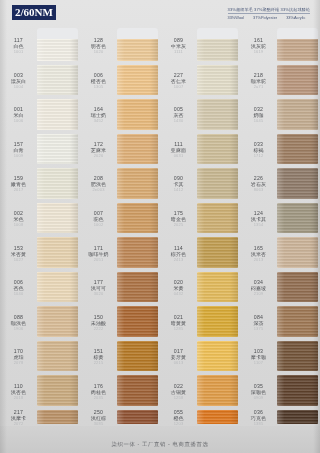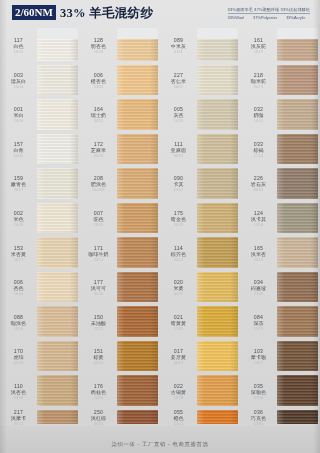--- a/index.html
+++ b/index.html
@@ -15,21 +15,21 @@
     background: linear-gradient(180deg,#e4e4e4 0%,#dcdcdc 40%,#d4d4d4 100%);
   }
   
   #header {
     position: relative;
     height: 28px;
     padding: 5px 6px 0 6px;
     display: flex;
     align-items: flex-start;
   }
-  #title-wrap { display: flex; align-items: center; gap: 4px; flex: 0 0 auto; margin-left: 6px; }
+  #title-wrap { display: flex; align-items: flex-start; gap: 4px; flex: 0 0 auto; margin-left: 6px; }
   #code-badge {
     background: #1b2a5c;
     color: #ffffff;
     font-family: "Liberation Serif", serif;
     font-weight: bold;
     font-size: 11px;
     line-height: 13px;
     padding: 1px 3px 1px 3px;
     letter-spacing: 0px;
     white-space: nowrap;
@@ -175,21 +175,20 @@
   .side-shadow-r { right: 0; background: linear-gradient(270deg, rgba(0,0,0,0.10), rgba(0,0,0,0)); }
 </style>
 </head>
 <body>
 
 <div id="card">
 
   <div id="header">
     <div id="title-wrap">
       <span id="code-badge">2/60NM</span>
-      <span id="title-main">33% 羊毛混纺纱</span>
     </div>
     <div id="comp-block">
       <div id="comp-cn">33%超细羊毛 37%聚酯纤维 33%抗起球腈纶</div>
       <div id="comp-en">
         <span>33%Wool</span>
         <span>37%Polyester</span>
         <span>33%Acrylic</span>
       </div>
     </div>
   </div>

